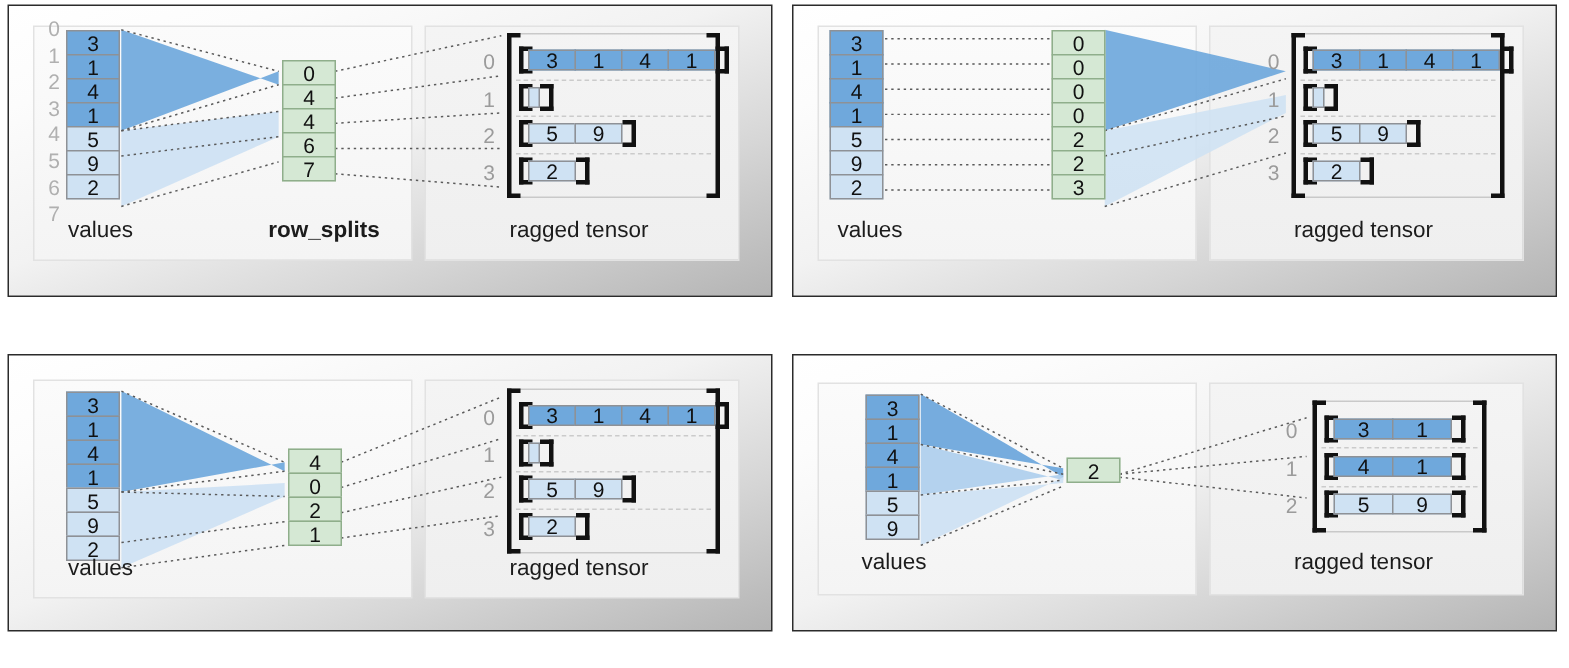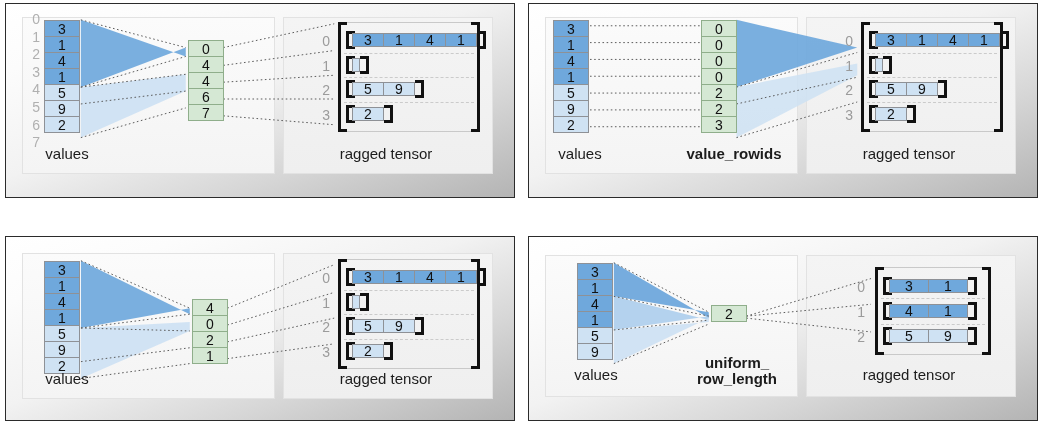--- a/index.html
+++ b/index.html
@@ -125,20 +125,21 @@
           <div class="cell lightblue" style="height: 17px;">2</div>
         </div>
         <div class="colwrap" style="left: 182px; top: 36px; width: 36px;">
           <div class="cell green" style="height: 17px;">0</div>
           <div class="cell green" style="height: 17px;">4</div>
           <div class="cell green" style="height: 17px;">4</div>
           <div class="cell green" style="height: 17px;">6</div>
           <div class="cell green" style="height: 17px;">7</div>
         </div>
         <div class="caption" style="left: 16px; top: 142px; width: 90px;">values</div>
+        <div class="caption bold" style="left: 140px; top: 142px; width: 140px;">row_splits</div>
         <div class="caption" style="left: 300px; top: 142px; width: 160px;">ragged tensor</div>
         <div class="rt" style="left: 332px; top: 18px; width: 142px; height: 110px;">
           <div class="rt-outer"></div>
           <div class="brk l" style="top: 0px; height: 110px;">
             <i></i>
           </div>
           <div class="brk r" style="right: 0px; top: 0px; height: 110px;">
             <i></i>
           </div>
           <div class="rtidx" style="left: -22px; top: 11.25px; width: 14px;">0</div>
@@ -221,21 +222,20 @@
         <div class="colwrap" style="left: 172px; top: 16px; width: 36px;">
           <div class="cell green" style="height: 17px;">0</div>
           <div class="cell green" style="height: 17px;">0</div>
           <div class="cell green" style="height: 17px;">0</div>
           <div class="cell green" style="height: 17px;">0</div>
           <div class="cell green" style="height: 17px;">2</div>
           <div class="cell green" style="height: 17px;">2</div>
           <div class="cell green" style="height: 17px;">3</div>
         </div>
         <div class="caption" style="left: 6px; top: 142px; width: 90px;">values</div>
-        <div class="caption bold" style="left: 130px; top: 142px; width: 150px;">value_rowids</div>
         <div class="caption" style="left: 300px; top: 142px; width: 160px;">ragged tensor</div>
         <div class="rt" style="left: 332px; top: 18px; width: 142px; height: 110px;">
           <div class="rt-outer"></div>
           <div class="brk l" style="top: 0px; height: 110px;">
             <i></i>
           </div>
           <div class="brk r" style="right: 0px; top: 0px; height: 110px;">
             <i></i>
           </div>
           <div class="rtidx" style="left: -22px; top: 11.25px; width: 14px;">0</div>
@@ -401,22 +401,20 @@
           <div class="cell darkblue" style="height: 17px;">1</div>
           <div class="cell darkblue" style="height: 17px;">4</div>
           <div class="cell darkblue" style="height: 17px;">1</div>
           <div class="cell lightblue" style="height: 17px;">5</div>
           <div class="cell lightblue" style="height: 17px;">9</div>
         </div>
         <div class="colwrap" style="left: 182px; top: 68px; width: 36px;">
           <div class="cell green" style="height: 17px;">2</div>
         </div>
         <div class="caption" style="left: 22px; top: 130px; width: 90px;">values</div>
-        <div class="caption bold" style="left: 138px; top: 118px; width: 140px;">uniform_
-row_length</div>
         <div class="caption" style="left: 300px; top: 130px; width: 160px;">ragged tensor</div>
         <div class="rt" style="left: 346px; top: 30px; width: 116px; height: 88px;">
           <div class="rt-outer"></div>
           <div class="brk l" style="top: 0px; height: 88px;">
             <i></i>
           </div>
           <div class="brk r" style="right: 0px; top: 0px; height: 88px;">
             <i></i>
           </div>
           <div class="rtidx" style="left: -24px; top: 11.6667px; width: 14px;">0</div>

